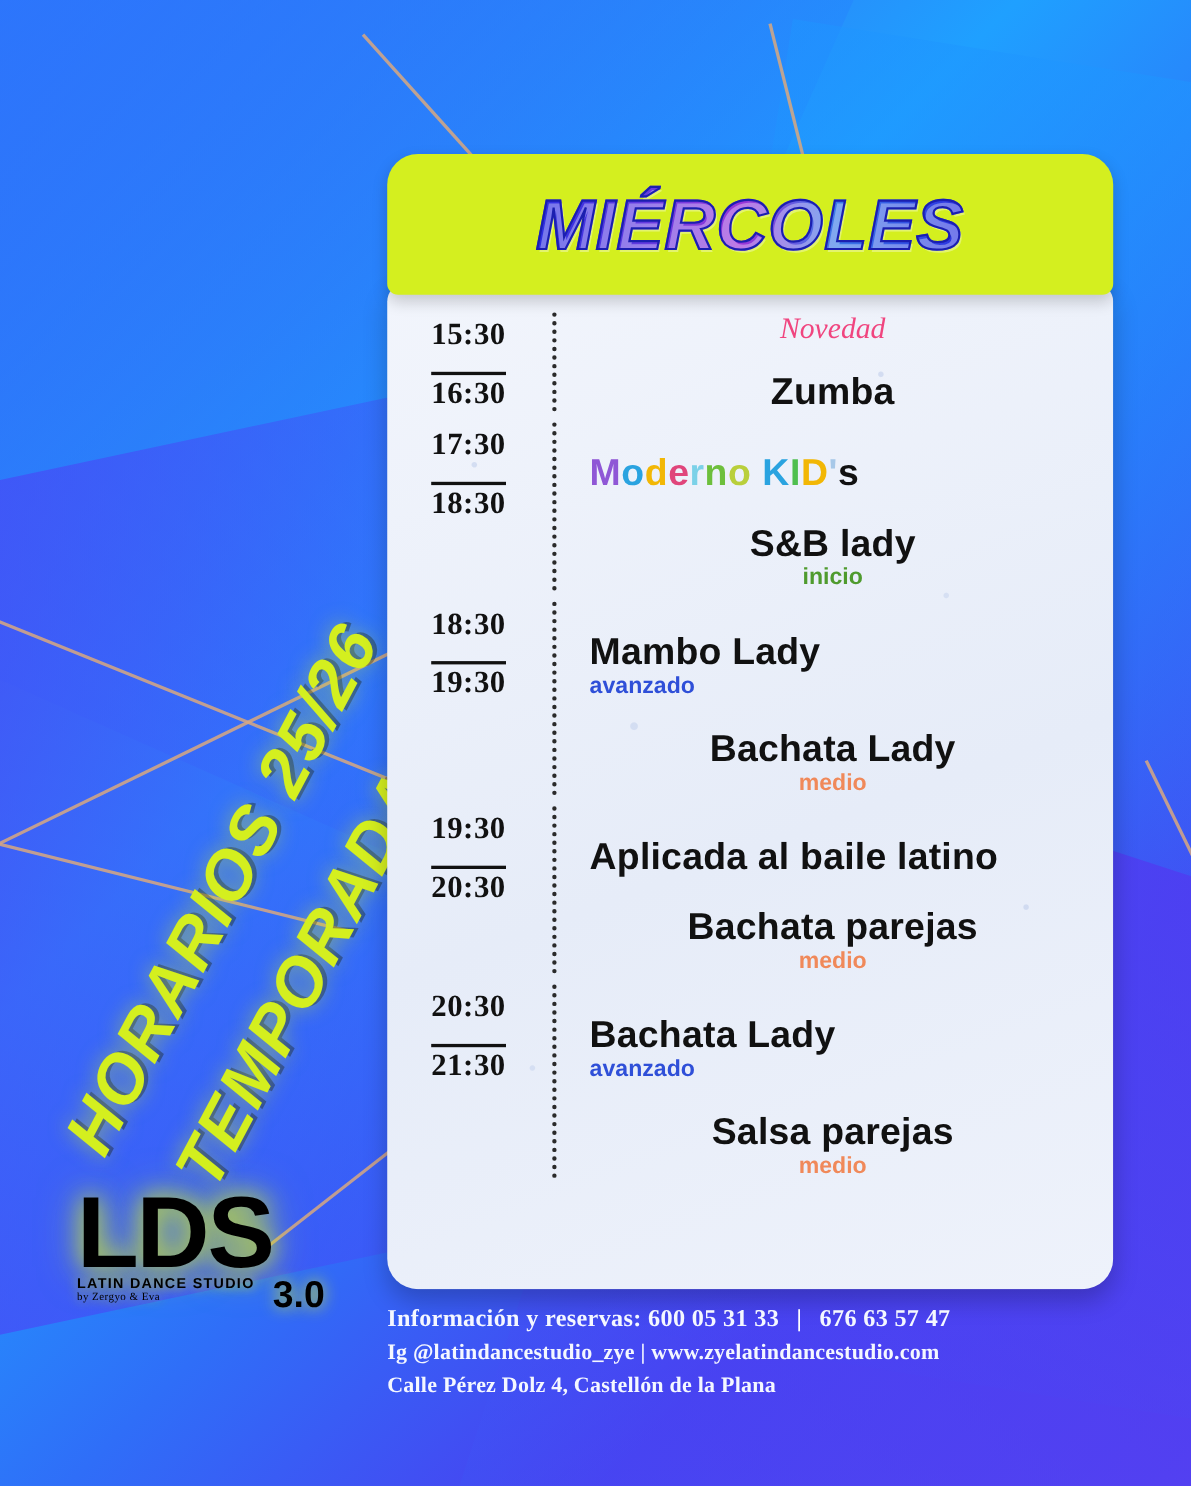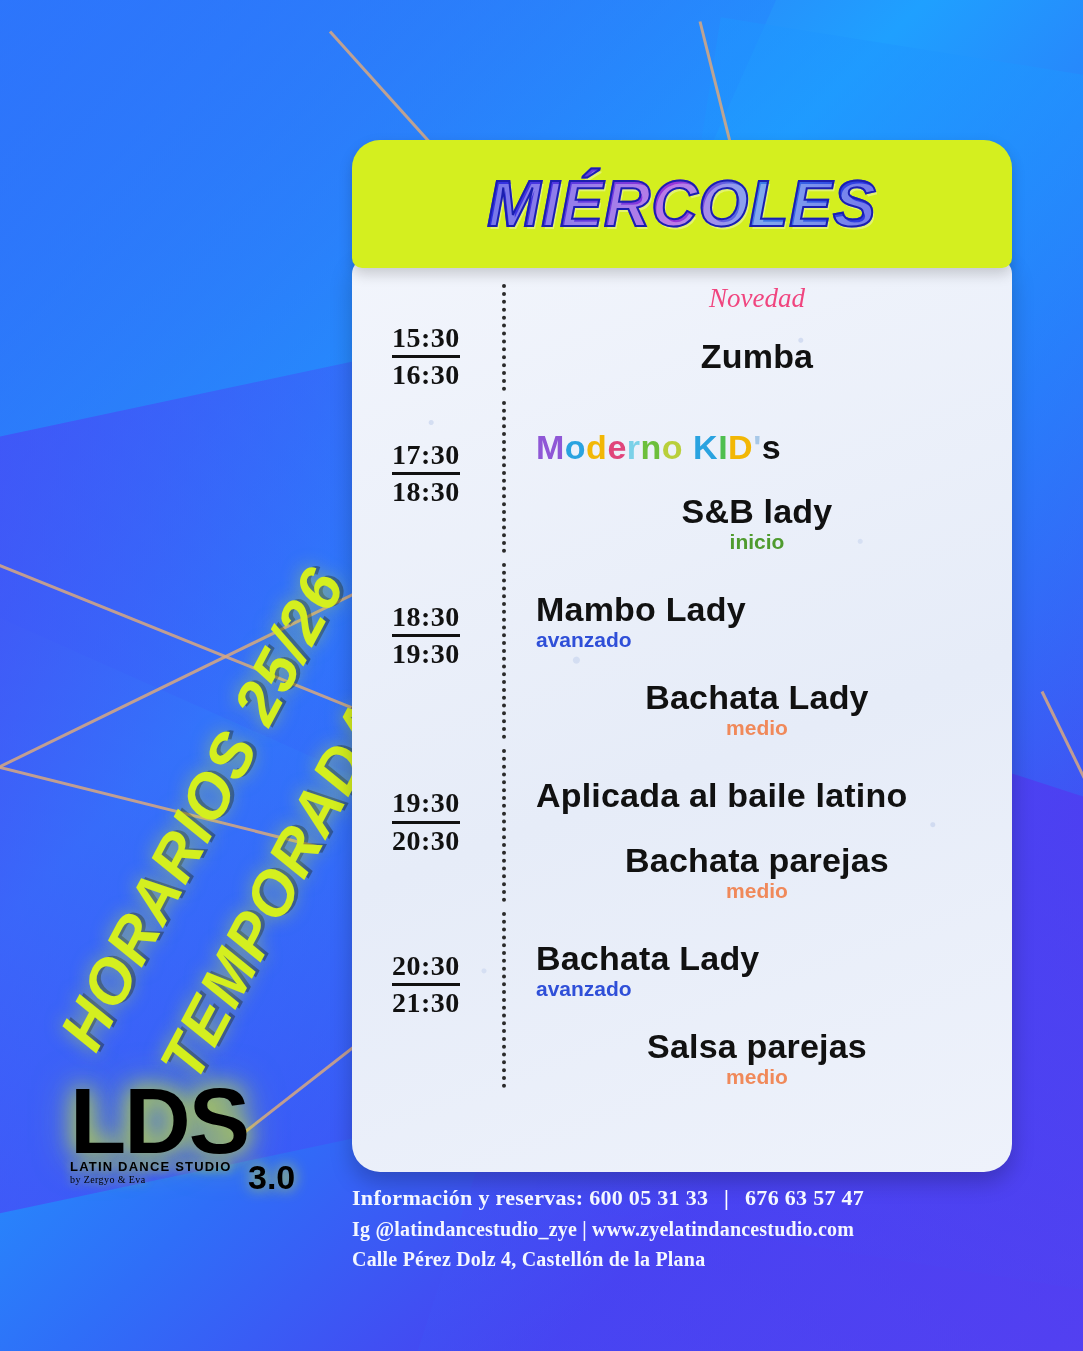--- a/index.html
+++ b/index.html
@@ -203,21 +203,21 @@
     padding-top: 4px;
   }
   .slot-time {
     font-family: "Liberation Serif", serif;
     font-weight: bold;
     font-size: 28px;
     color: #111;
     letter-spacing: 0.5px;
     line-height: 1.18;
   }
-  .slot-time.start { border-bottom: 3px solid #111; display: inline-block; padding-bottom: 1px; margin-top: 33px;}
+  .slot-time.start { border-bottom: 3px solid #111; display: inline-block; padding-bottom: 17px;}
   .slot-divider {
     flex: 0 0 20px;
     align-self: stretch;
     margin-left: 6px;
     margin-right: 14px;
     border-left: 4px dotted #2a2a2a;
     min-height: 66px;
   }
   .slot-classes { flex: 1 1 auto; padding-top: 0px; }
 

